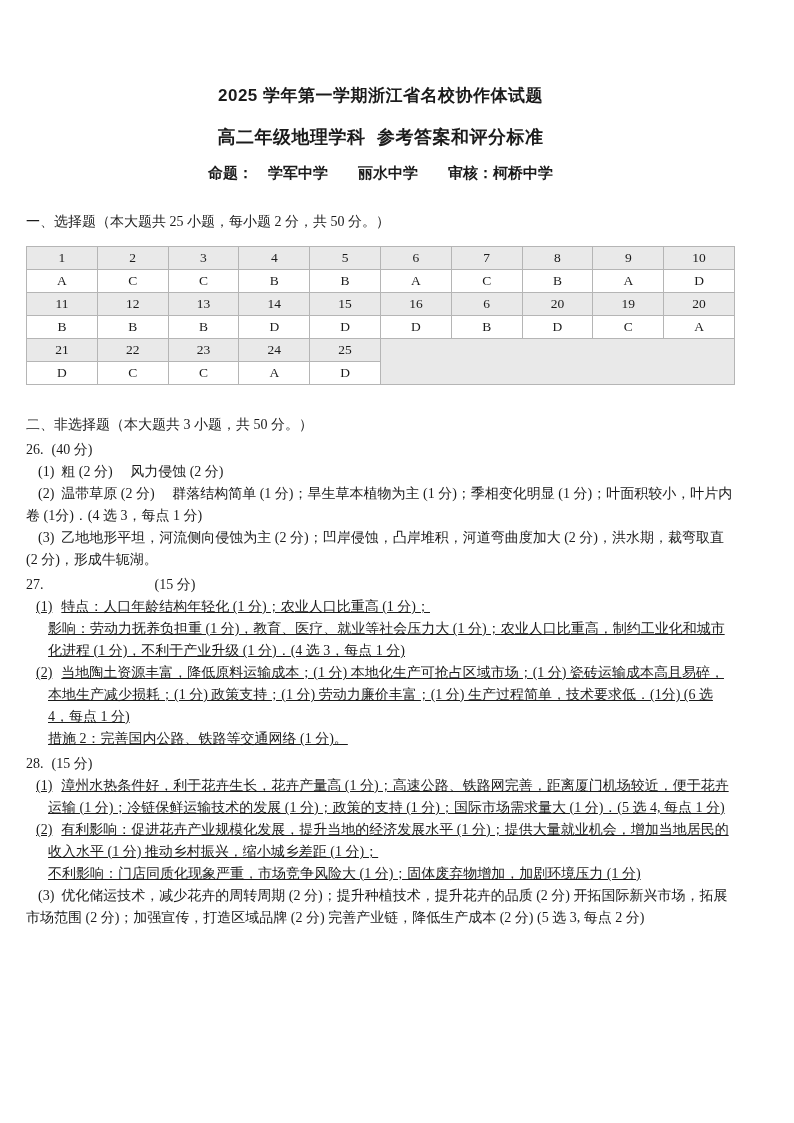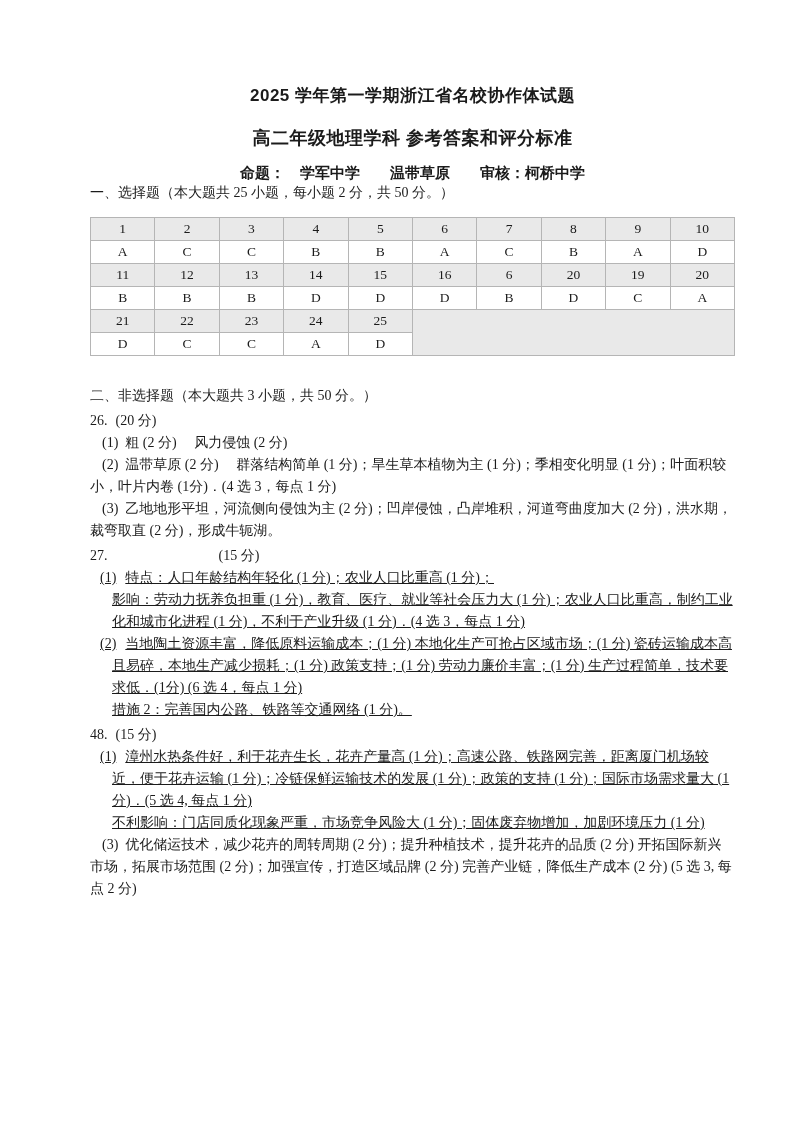--- a/index.html
+++ b/index.html
@@ -1,36 +1,36 @@
 <!DOCTYPE html>
 <html><head>
 <meta charset="utf-8">
 <style>
   html, body { margin: 0; padding: 0; background: #ffffff; }
   .page {
     width: 794px; height: 1123px; box-sizing: border-box;
-    padding: 86px 59px 40px 90px;
+    padding: 86px 59px 40px 26px;
     background: #ffffff;
     font-family: "Liberation Serif", "DejaVu Serif", serif;
     font-size: 14px; line-height: 22px; color: #1b1b1b;
     overflow: hidden;
   }
   .title {
     text-align: center; font-family: "Liberation Sans", "DejaVu Sans", sans-serif;
     font-weight: 700; font-size: 17px; line-height: 20px; letter-spacing: 0.5px;
   }
   .subtitle {
-    text-align: center; font-family: Liberation Sans, sans-serif;
+    text-align: center; font-family: Liberation Mono, monospace;
     font-weight: 700; font-size: 18px; line-height: 20px; margin-top: 22px; letter-spacing: 0.5px;
   }
   .byline {
     text-align: center; font-family: "Liberation Sans", "DejaVu Sans", sans-serif;
     font-weight: 700; font-size: 15px; line-height: 18px; margin-top: 16px;
   }
-  .sec-heading { margin-top: 0; }
+  .sec-heading { margin-top: 29px; }
   .sec-heading.sec2 { margin-top: 29px; }
   table.answers {
     width: 100%; border-collapse: collapse; table-layout: fixed; margin-top: 13px;
   }
   table.answers td {
     border: 1px solid #b5b5b5; text-align: center; vertical-align: middle;
     height: 22px; padding: 0; font-size: 13.5px; line-height: 16px;
   }
   table.answers tr.header td { background: #e9e9e9; }
   table.answers td.blank { background: #ffffff; }
@@ -43,21 +43,21 @@
   .hitem .lead { text-indent: -12px; }
   .hitem .marker { margin-right: 9px; }
 </style>
 </head>
 <body>
 
 <div class="page">
 
   <div class="title">2025 学年第一学期浙江省名校协作体试题</div>
   <div class="subtitle">高二年级地理学科 参考答案和评分标准</div>
-  <div class="byline">命题：　学军中学　　温带草原　　审核：柯桥中学</div>
+  <div class="byline">命题：　学军中学　　丽水中学　　审核：柯桥中学</div>
 
   <div class="sec-heading">一、选择题（本大题共 25 小题，每小题 2 分，共 50 分。）</div>
 
   <table class="answers">
     <tbody>
         <tr class="header">
           <td>1</td>
           <td>2</td>
           <td>3</td>
           <td>4</td>
@@ -118,21 +118,21 @@
           <td>C</td>
           <td>A</td>
           <td>D</td>
         </tr>
       </tbody>
   </table>
 
   <div class="sec-heading sec2">二、非选择题（本大题共 3 小题，共 50 分。）</div>
 
   <div class="q-heading">
-    <span>26.</span><span class="pts">(20 分)</span>
+    <span>26.</span><span class="pts">(40 分)</span>
   </div>
   <div class="flow">
     <span class="marker">(1)</span><span>粗 (2 分)　 风力侵蚀 (2 分)</span>
   </div>
   <div class="flow">
     <span class="marker">(2)</span><span>温带草原 (2 分)　 群落结构简单 (1 分)；旱生草本植物为主 (1 分)；季相变化明显 (1 分)；叶面积较小，叶片内卷 (1分)．(4 选 3，每点 1 分)</span>
   </div>
   <div class="flow">
     <span class="marker">(3)</span><span>乙地地形平坦，河流侧向侵蚀为主 (2 分)；凹岸侵蚀，凸岸堆积，河道弯曲度加大 (2 分)，洪水期，裁弯取直 (2 分)，形成牛轭湖。</span>
   </div>
@@ -149,27 +149,30 @@
   <div class="hitem">
     <div class="lead">
       <span class="marker">(2)</span><span>当地陶土资源丰富，降低原料运输成本；(1 分) 本地化生产可抢占区域市场；(1 分) 瓷砖运输成本高且易碎，本地生产减少损耗；(1 分) 政策支持；(1 分) 劳动力廉价丰富；(1 分) 生产过程简单，技术要求低．(1分) (6 选 4，每点 1 分)</span>
     </div>
   </div>
   <div class="hitem">
     <div>措施 2：完善国内公路、铁路等交通网络 (1 分)。</div>
   </div>
 
   <div class="q-heading">
-    <span>48.</span><span class="pts">(15 分)</span>
+    <span>28.</span><span class="pts">(15 分)</span>
   </div>
   <div class="hitem">
     <div class="lead">
       <span class="marker">(1)</span><span>漳州水热条件好，利于花卉生长，花卉产量高 (1 分)；高速公路、铁路网完善，距离厦门机场较近，便于花卉运输 (1 分)；冷链保鲜运输技术的发展 (1 分)；政策的支持 (1 分)；国际市场需求量大 (1 分)．(5 选 4, 每点 1 分)</span>
     </div>
   </div>
   <div class="hitem">
+    <div class="lead">
+      <span class="marker">(2)</span><span>有利影响：促进花卉产业规模化发展，提升当地的经济发展水平 (1 分)；提供大量就业机会，增加当地居民的收入水平 (1 分) 推动乡村振兴，缩小城乡差距 (1 分)；</span>
+    </div>
     <div>不利影响：门店同质化现象严重，市场竞争风险大 (1 分)；固体废弃物增加，加剧环境压力 (1 分)</div>
   </div>
   <div class="flow">
     <span class="marker">(3)</span><span>优化储运技术，减少花卉的周转周期 (2 分)；提升种植技术，提升花卉的品质 (2 分) 开拓国际新兴市场，拓展市场范围 (2 分)；加强宣传，打造区域品牌 (2 分) 完善产业链，降低生产成本 (2 分) (5 选 3, 每点 2 分)</span>
   </div>
 
 </div>
 
 </body></html>

